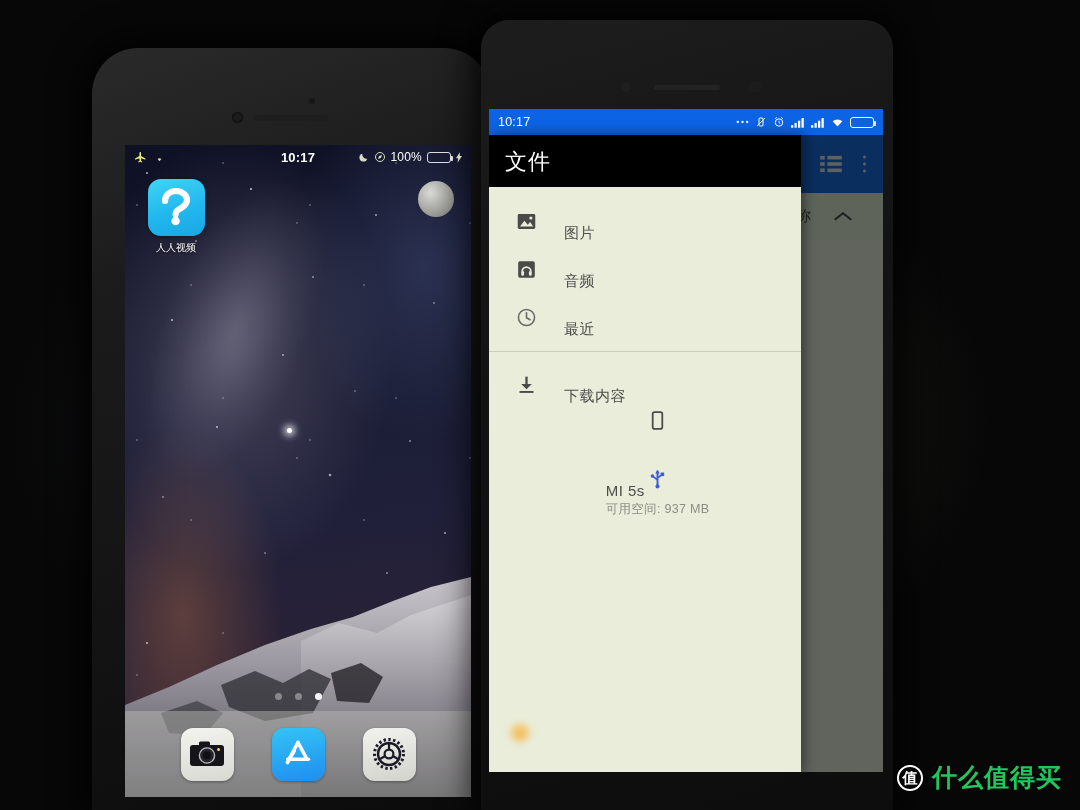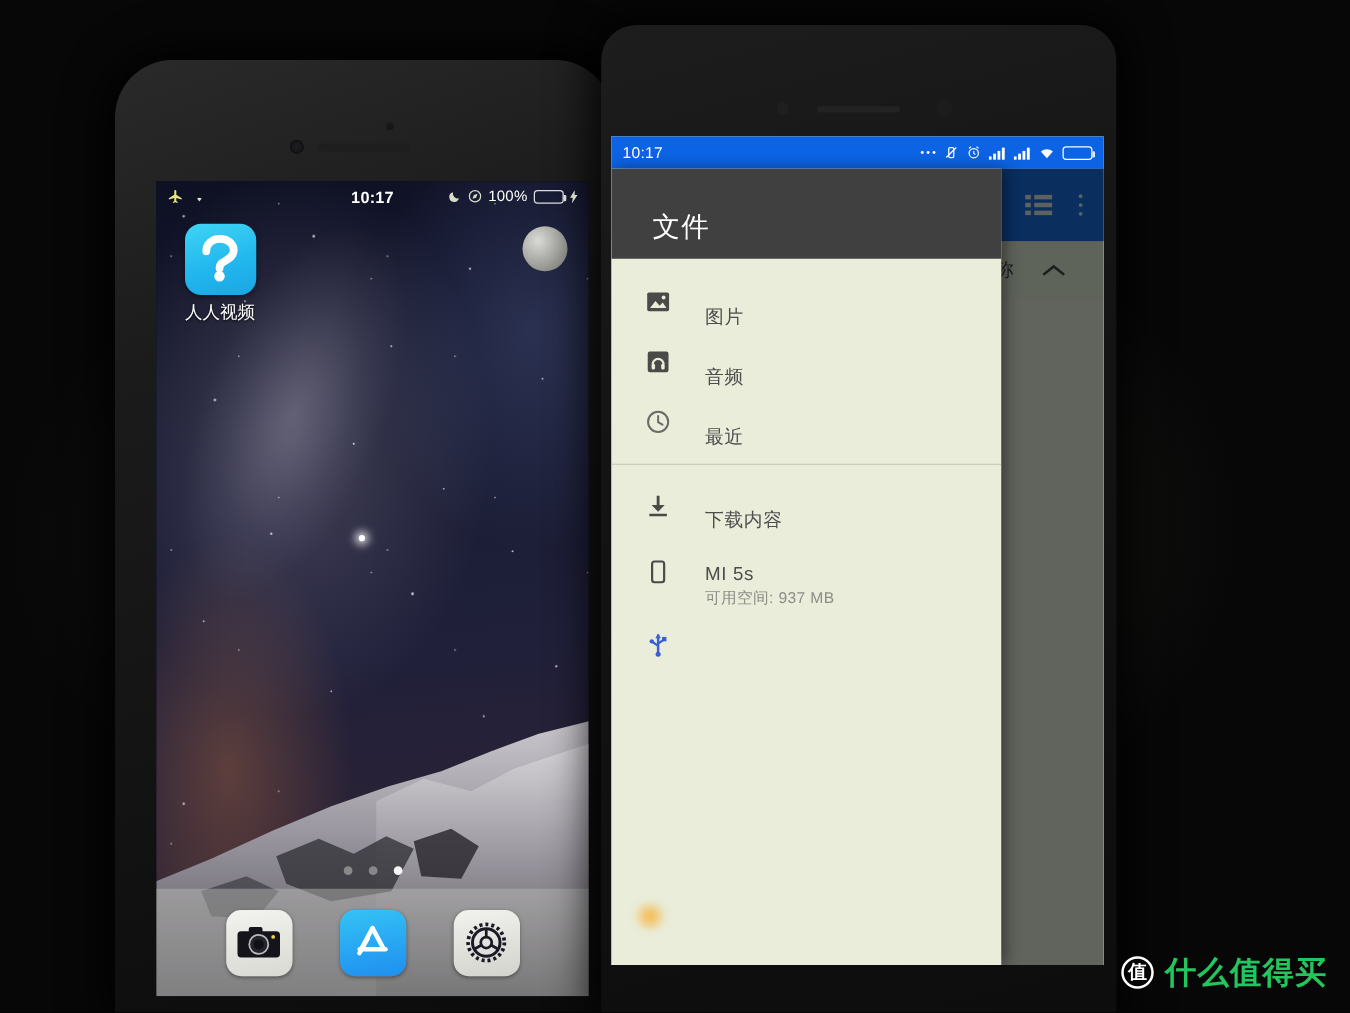--- a/index.html
+++ b/index.html
@@ -134,21 +134,21 @@
 
   
   .ios-apps { position: absolute; left: 0; top: 34px; width: 346px; padding: 0 16px; }
   .app-cell { width: 70px; display: flex; flex-direction: column; align-items: center; gap: 5px; }
   .app-icon-rr {
     width: 57px; height: 57px; border-radius: 13px;
     background: linear-gradient(165deg, #3fd4f5 0%, #22b8ee 55%, #1aa6e4 100%);
     position: relative; box-shadow: 0 1px 4px rgba(0,0,0,.4);
     display:flex; align-items:center; justify-content:center;
   }
-  .app-label { color: #fff; font-size: 14px; text-shadow: 0 1px 2px rgba(0,0,0,.9); white-space: nowrap; }
+  .app-label { color: #fff; font-size: 10px; text-shadow: 0 1px 2px rgba(0,0,0,.9); white-space: nowrap; }
   .notif-orb {
     position: absolute; left: 293px; top: 36px;
     width: 36px; height: 36px; border-radius: 50%;
     background: radial-gradient(circle at 35% 32%, #e9e9e2, #9a9a92 75%, #6f6f68);
     opacity: .92;
   }
 
   
   .page-dots {
     position: absolute; left: 0; right: 0; bottom: 97px;
@@ -217,34 +217,34 @@
 
   
   .drawer {
     position: absolute; left: 0; top: 26px;
     width: 312px; height: 637px;
     background: #e9edd9;
     box-shadow: 3px 0 12px rgba(0,0,0,.45);
     overflow: hidden;
   }
   .drawer-header {
-    height: 72px; background: #404040;
-    display: flex; align-items: flex-end; padding: 0 0 10px 33px;
+    height: 52px; background: #000000;
+    display: flex; align-items: flex-end; padding: 0 0 10px 16px;
   }
   .drawer-title { color: #fff; font-size: 22px; letter-spacing: 1px; }
   .drawer-list { padding-top: 10px; }
   .drawer-item {
     height: 48px; display: flex; align-items: center; gap: 26px; padding-left: 25px;
   }
   .di-icon { width: 24px; height: 24px; display: flex; align-items: center; justify-content: center; flex: 0 0 24px; }
   .di-text { display: flex; flex-direction: column; justify-content: center; }
   .di-label { font-size: 15px; color: #4d4d4d; letter-spacing: .5px; margin-top: 24px; }
   .di-label.link { color: #3b5ed8; }
   .di-sub { font-size: 12.5px; color: #8d8d87; margin-top: 2px; letter-spacing: .3px; }
-  .drawer-item.two { height: 58px; align-items: center; }
+  .drawer-item.two { height: 58px; align-items: center; flex-direction: column; }
   .drawer-divider { height: 1px; background: #c9cfba; margin: 10px 0 8px 0; }
   .flare {
     position: absolute; left: 18px; bottom: 28px;
     width: 26px; height: 22px; border-radius: 50%;
     background: radial-gradient(circle, rgba(250,170,40,.85), rgba(250,180,60,.18) 65%, rgba(0,0,0,0) 80%);
     filter: blur(2.5px);
   }
 
   
   .watermark {

